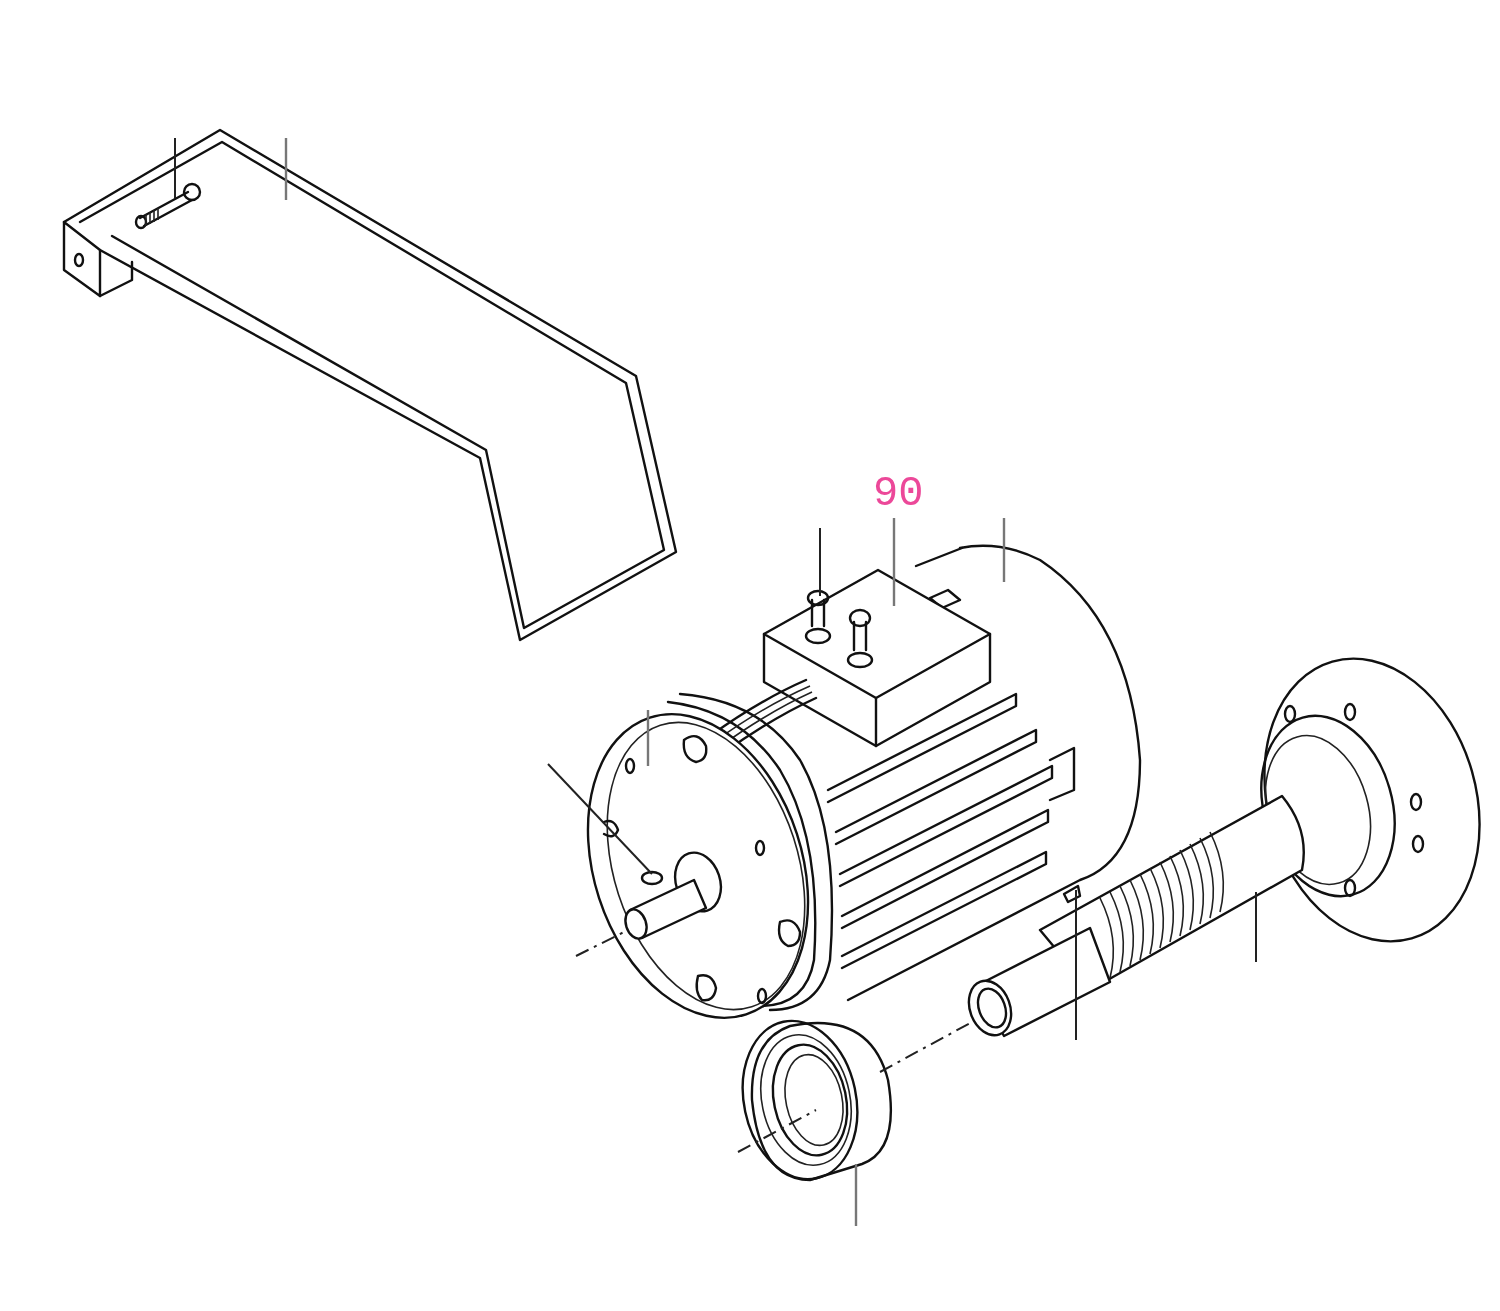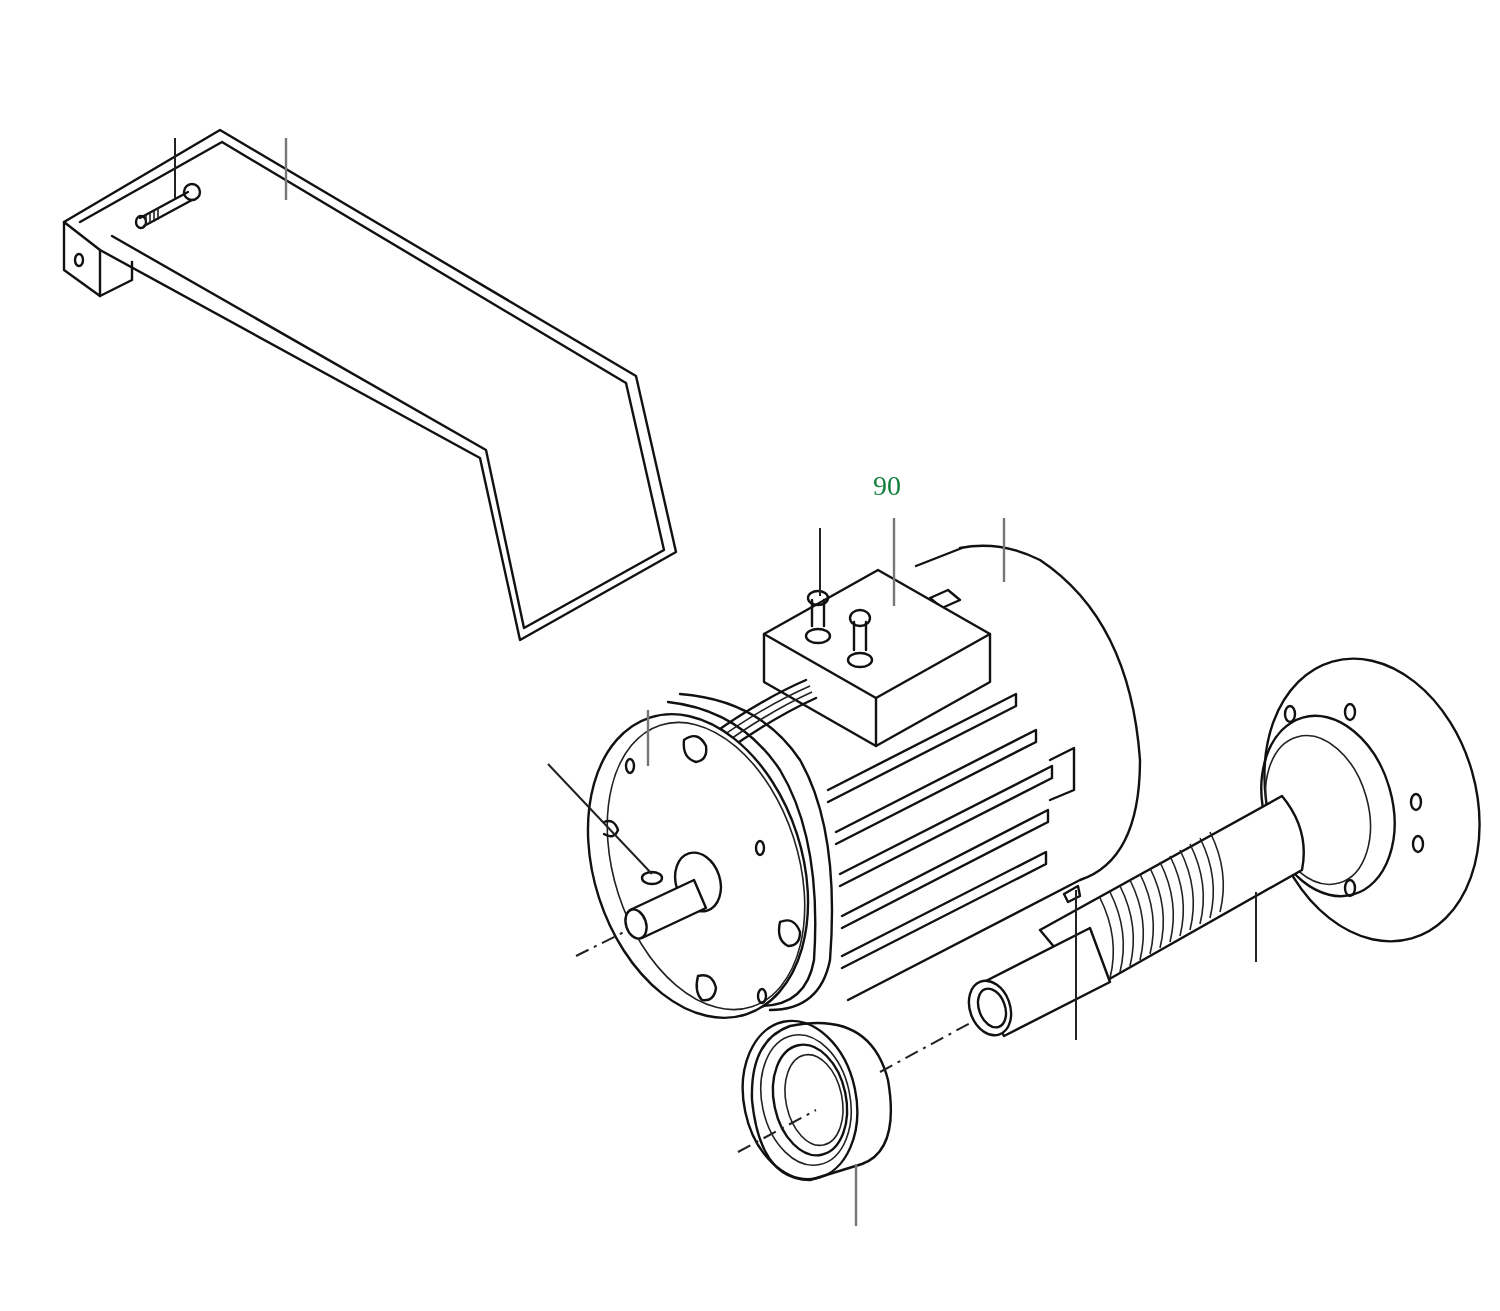--- a/index.html
+++ b/index.html
@@ -1,18 +1,18 @@
 <!DOCTYPE html>
 <html><head>
 <meta charset="utf-8">
 <style>
   html, body { margin: 0; padding: 0; background: #ffffff; }
   body { width: 1500px; height: 1311px; position: relative; overflow: hidden; font-family: "DejaVu Sans", sans-serif; }
   #diagram { position: absolute; left: 0; top: 0; }
-  .callout { position: absolute; font-family: Liberation Serif, serif; font-size: 28px; color: #15803d; }
+  .callout { position: absolute; font-family: Liberation Mono, monospace; font-size: 42px; color: #ec4899; }
   .ln { fill: none; stroke: #111; stroke-width: 2.4; stroke-linejoin: round; stroke-linecap: round; }
   .thin { fill: none; stroke: #222; stroke-width: 1.6; }
   .fillw { fill: #fff; stroke: #111; stroke-width: 2.4; stroke-linejoin: round; }
   .leader { stroke: #777; stroke-width: 2.4; }
   .leaderd { stroke: #222; stroke-width: 2; }
   .axis { stroke: #222; stroke-width: 2; stroke-dasharray: 14 6 3 6; fill: none; }
 </style>
 </head>
 <body>
 

